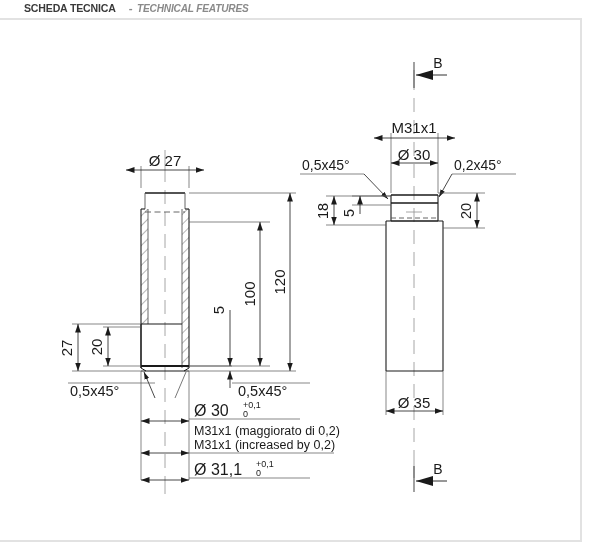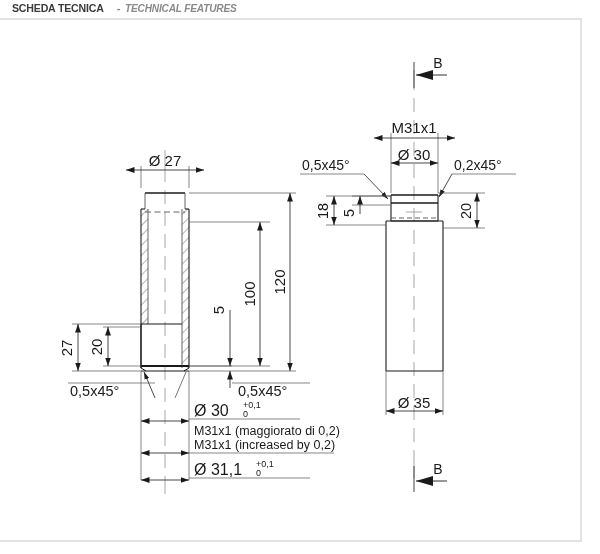--- a/index.html
+++ b/index.html
@@ -24,21 +24,21 @@
     top: 18px;
     width: 582px;
     height: 524px;
     border-top: 2px solid #e2e2e2;
     border-right: 2px solid #e2e2e2;
     border-bottom: 2px solid #e2e2e2;
     box-sizing: border-box;
   }
   #titlebar {
     position: absolute;
-    left: 12px;
+    left: 24px;
     top: 2px;
     height: 16px;
     display: flex;
     align-items: baseline;
     gap: 5px;
     white-space: nowrap;
   }
   .title-it {
     font-family: "Liberation Sans", sans-serif;
     font-size: 11.5px;

